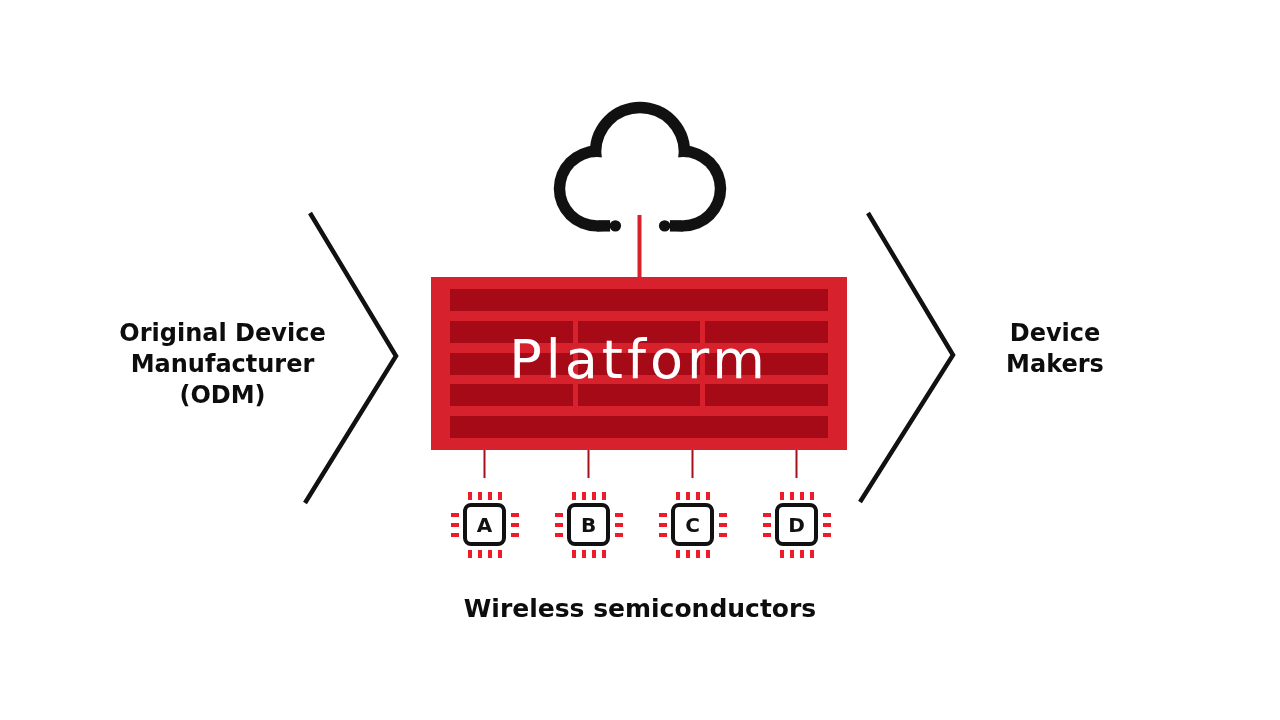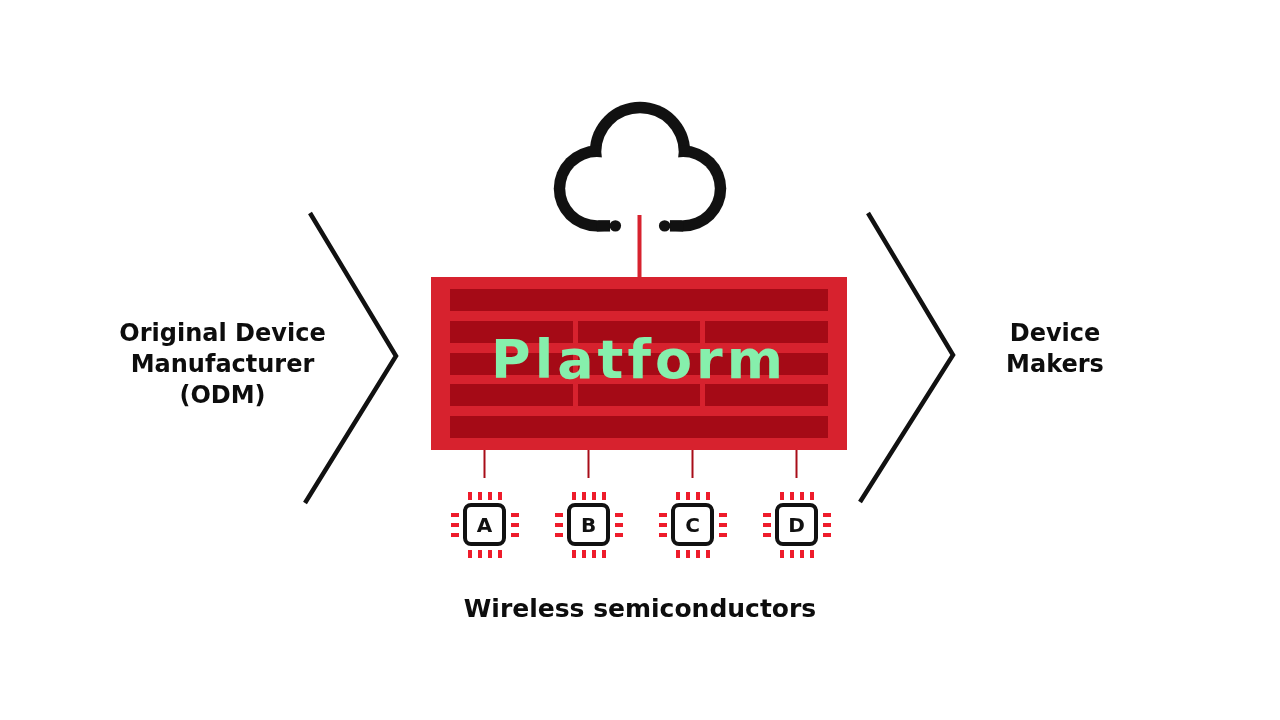--- a/index.html
+++ b/index.html
@@ -69,23 +69,23 @@
   .bar-row.split .bar-seg {
     flex: 1;
     background: #a50a16;
   }
   .platform-label {
     position: absolute;
     left: 0; top: 0; right: 0; bottom: 8px;
     display: flex;
     align-items: center;
     justify-content: center;
-    color: #86efac;
+    color: #ffffff;
     font-size: 54px;
-    font-weight: bold;
+    font-weight: normal;
     letter-spacing: 4px;
     z-index: 3;
   }
   
   .chip {
     position: absolute;
     width: 70px; height: 70px;
     z-index: 2;
   }
   .chip-body {

